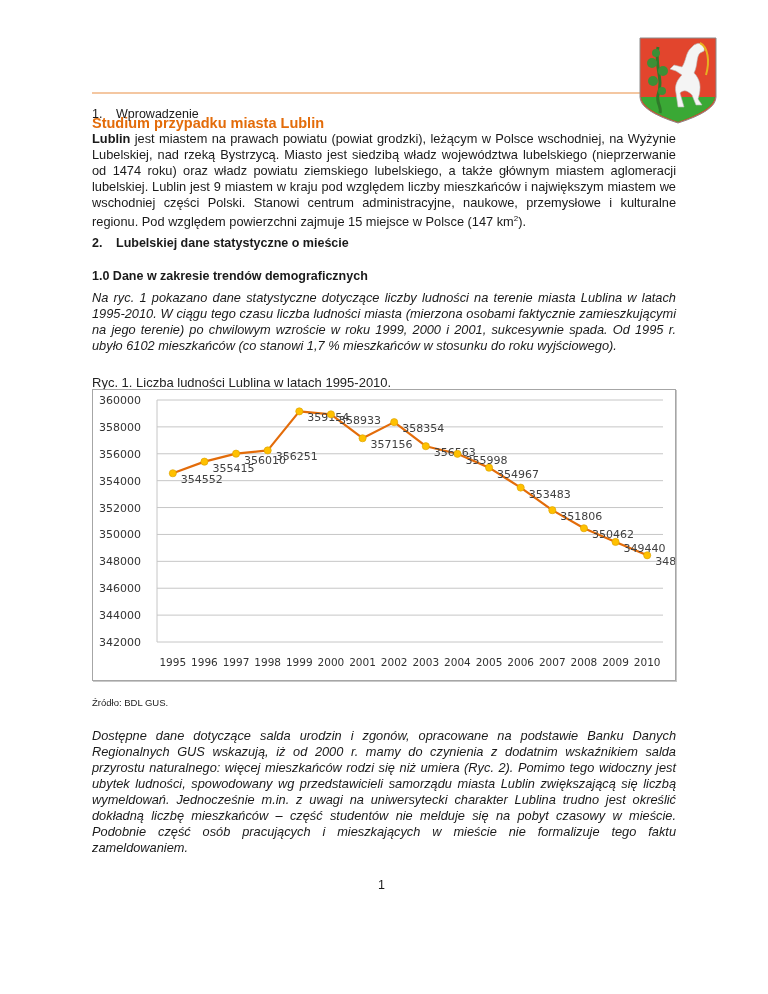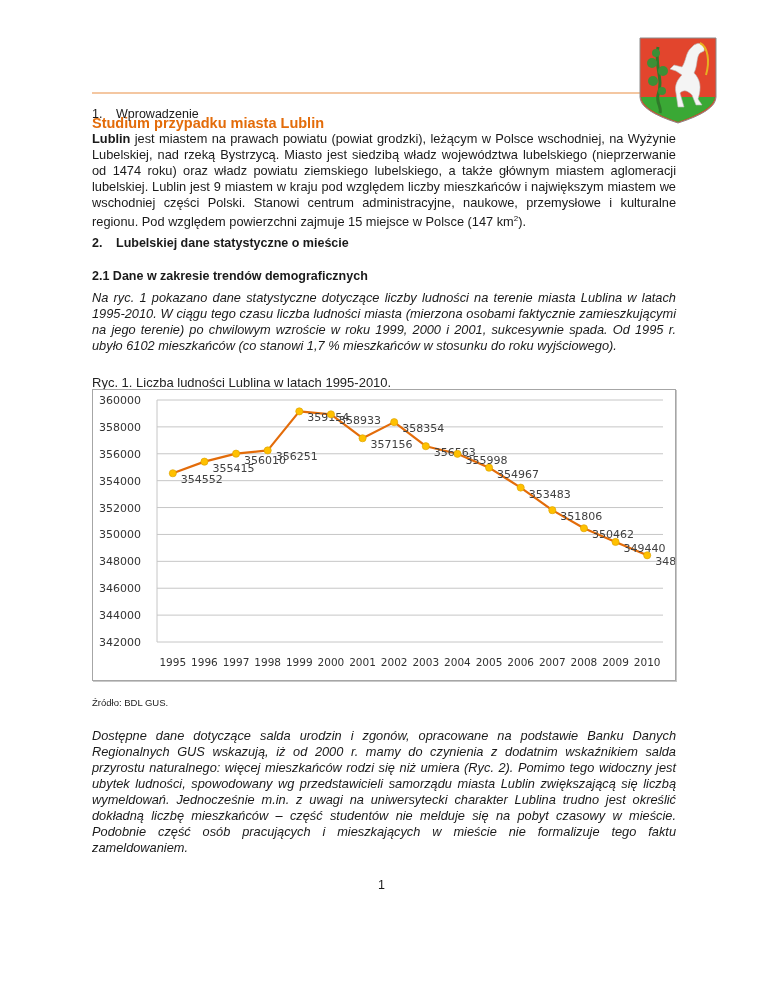--- a/index.html
+++ b/index.html
@@ -50,21 +50,21 @@
 <div class="abs h1">
   <span class="num">1.</span><span>Wprowadzenie</span>
 </div>
 
 <div class="abs para p1"><b>Lublin</b><span> jest miastem na prawach powiatu (powiat grodzki), leżącym w Polsce wschodniej, na Wyżynie Lubelskiej, nad rzeką Bystrzycą. Miasto jest siedzibą władz województwa lubelskiego (nieprzerwanie od 1474 roku) oraz władz powiatu ziemskiego lubelskiego, a także głównym miastem aglomeracji lubelskiej. Lublin jest 9 miastem w kraju pod względem liczby mieszkańców i największym miastem we wschodniej części Polski. Stanowi centrum administracyjne, naukowe, przemysłowe i kulturalne regionu. Pod względem powierzchni zajmuje 15 miejsce w Polsce (147 km</span><sup style="font-size:8px">2</sup><span>).</span></div>
 
 <div class="abs h2">
   <span class="num">2.</span><span>Lubelskiej dane statystyczne o mieście</span>
 </div>
 
-<div class="abs h3">2.1 Dane w zakresie trendów demograficznych</div>
+<div class="abs h3">1.0 Dane w zakresie trendów demograficznych</div>
 
 <div class="abs para p2">Na ryc. 1 pokazano dane statystyczne dotyczące liczby ludności na terenie miasta Lublina w latach 1995-2010. W ciągu tego czasu liczba ludności miasta (mierzona osobami faktycznie zamieszkującymi na jego terenie) po chwilowym wzroście w roku 1999, 2000 i 2001, sukcesywnie spada. Od 1995 r. ubyło 6102 mieszkańców (co stanowi 1,7 % mieszkańców w stosunku do roku wyjściowego).</div>
 
 <div class="abs caption">Ryc. 1. Liczba ludności Lublina w latach 1995-2010.</div>
 
 <div class="abs chart-frame">
   <svg id="chart" width="582" height="290">
       <line x1="64" x2="570" y1="252" y2="252" stroke="#c6c6c6" stroke-width="1"></line>
       <text x="48" y="256" text-anchor="end" font-size="11" fill="#333">342000</text>
       <line x1="64" x2="570" y1="225.11111111111111" y2="225.11111111111111" stroke="#c6c6c6" stroke-width="1"></line>

